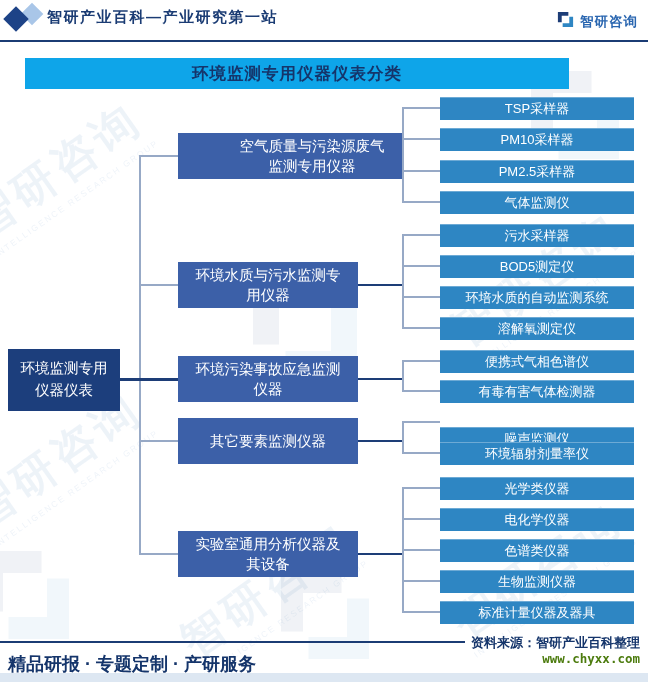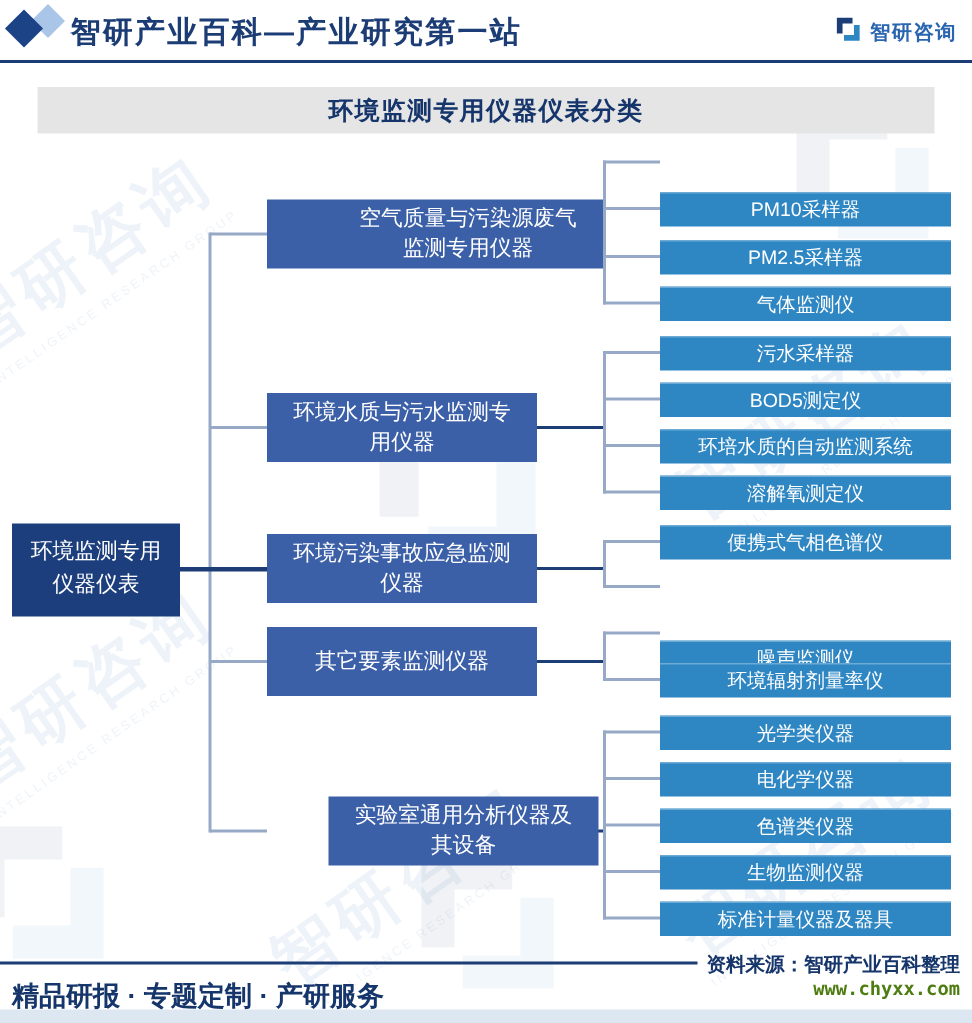--- a/index.html
+++ b/index.html
@@ -1,28 +1,28 @@
 <!DOCTYPE html>
 <html><head>
 <meta charset="utf-8">
 <style>
   html,body{margin:0;padding:0;background:#fff;}
   .canvas{position:relative;width:648px;height:682px;background:#ffffff;overflow:hidden;
           font-family:"Liberation Sans","DejaVu Sans",sans-serif;}
   
-  .hdr-title{position:absolute;left:47px;top:8px;font-size:20px;font-weight:bold;
+  .hdr-title{position:absolute;left:47px;top:8px;font-size:15px;font-weight:bold;
              color:#1b3c74;letter-spacing:1.5px;}
   .diamond{position:absolute;transform:rotate(45deg);}
   .diamond.light{left:24px;top:6px;width:16px;height:16px;background:#a9c6e8;}
   .diamond.dark{left:7px;top:10px;width:18px;height:18px;background:#1d4387;}
   .hdr-rule{position:absolute;left:0;top:40px;width:648px;height:2px;background:#1b3c74;}
   .brand{position:absolute;right:10px;top:10px;display:flex;align-items:center;gap:5px;}
   .brand-text{font-size:13.5px;font-weight:bold;color:#2a66b0;letter-spacing:1px;}
   
-  .banner{position:absolute;left:25px;top:58px;width:598px;height:31px;background:#e5e5e5;
+  .banner{position:absolute;left:25px;top:58px;width:544px;height:31px;background:#0ea5e9;
           display:flex;align-items:center;justify-content:center;}
   .banner span{font-size:16.5px;font-weight:bold;color:#15356b;letter-spacing:1px;}
   
   .box{position:absolute;color:#ffffff;display:flex;align-items:center;justify-content:center;
        text-align:center;white-space:pre-line;}
   .root{left:8px;top:349px;width:112px;height:62px;background:#1c3e7c;
         font-size:14.5px;line-height:1.5;}
   .mid{left:178px;width:180px;height:46px;background:#3c60a8;font-size:14.5px;line-height:1.4;}
   .leaf{left:440px;width:194px;height:23px;background:#2e86c3;font-size:13px;
         box-shadow:inset 0 1px 0 rgba(255,255,255,.3);}
@@ -152,33 +152,35 @@
   <div class="box root">环境监测专用
 仪器仪表</div>
 
   <div class="box mid" style="top:133px;padding-left:44px;">空气质量与污染源废气
 监测专用仪器</div>
   <div class="box mid" style="top:262px;">环境水质与污水监测专
 用仪器</div>
   <div class="box mid" style="top:356px;">环境污染事故应急监测
 仪器</div>
   <div class="box mid" style="top:418px;">其它要素监测仪器</div>
-  <div class="box mid" style="top:531px;margin-left:41px;">实验室通用分析仪器及
+  <div class="box mid" style="top:531px;">实验室通用分析仪器及
 其设备</div>
 
+  <div class="box leaf" style="top:97px;">TSP采样器</div>
   <div class="box leaf" style="top:128px;">PM10采样器</div>
   <div class="box leaf" style="top:160px;">PM2.5采样器</div>
   <div class="box leaf" style="top:191px;">气体监测仪</div>
 
   <div class="box leaf" style="top:224px;">污水采样器</div>
   <div class="box leaf" style="top:255px;">BOD5测定仪</div>
   <div class="box leaf" style="top:286px;">环培水质的自动监测系统</div>
   <div class="box leaf" style="top:317px;">溶解氧测定仪</div>
 
   <div class="box leaf" style="top:350px;">便携式气相色谱仪</div>
+  <div class="box leaf" style="top:380px;">有毒有害气体检测器</div>
 
   <div class="box leaf" style="top:411px;margin-top:16px;">噪声监测仪</div>
   <div class="box leaf" style="top:442px;">环境辐射剂量率仪</div>
 
   <div class="box leaf" style="top:477px;">光学类仪器</div>
   <div class="box leaf" style="top:508px;">电化学仪器</div>
   <div class="box leaf" style="top:570px;">生物监测仪器</div>
   <div class="box leaf" style="top:539px;">色谱类仪器</div>
   <div class="box leaf" style="top:601px;">标准计量仪器及器具</div>
 

